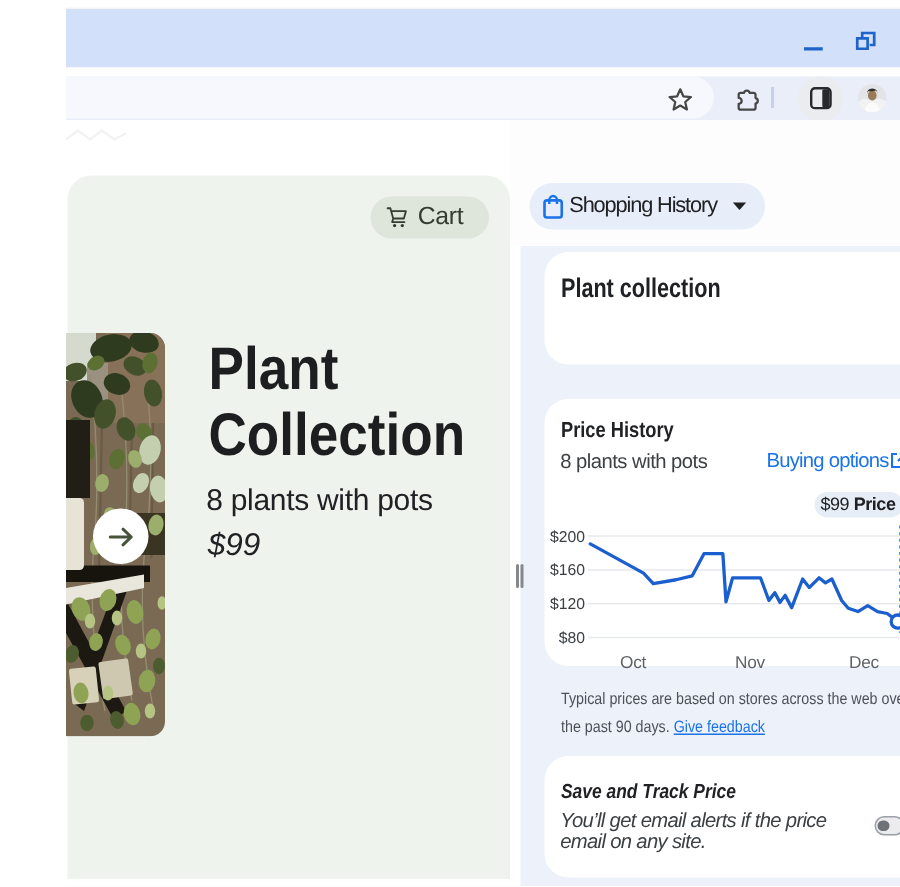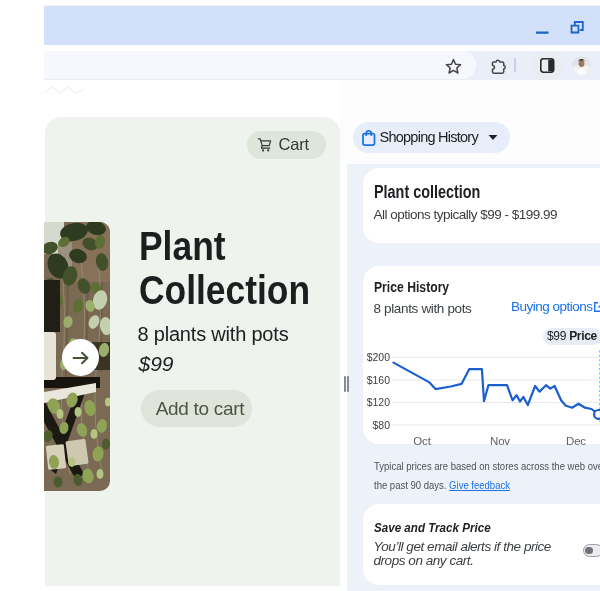--- a/index.html
+++ b/index.html
@@ -225,21 +225,20 @@
           </svg>
         </div>
         <div id="arrowbtn">
           <svg width="18" height="14" viewBox="0 0 18 14">
               <path d="M1.5 7 H15 M10 1.8 L15.5 7 L10 12.2" fill="none" stroke="#47523a" stroke-width="2" stroke-linecap="round" stroke-linejoin="round"></path>
             </svg>
         </div>
         <div class="headline">Plant<br>Collection</div>
         <div class="sub1">8 plants with pots</div>
         <div class="price">$99</div>
-        <div class="addcart">Add to cart</div>
       </div>
     </div>
 
     <div id="panelheader"></div>
     <div id="panelbg"></div>
     <div id="gutter"></div>
     <div id="thumb"></div>
 
     <div class="sipill">
       <svg style="margin-left:9.5px;" width="13.5" height="17" viewBox="0 0 13.5 17">
@@ -250,21 +249,20 @@
       <svg style="margin-left:10px;" width="10" height="7" viewBox="0 0 9 6">
           <path d="M0.5 0.8 L4.5 5.2 L8.5 0.8 Z" fill="#202124"></path>
         </svg>
     </div>
     <svg class="panelx" width="10" height="10" viewBox="0 0 10 10">
       <path d="M1 1 L9 9 M9 1 L1 9" stroke="#202124" stroke-width="1.8" stroke-linecap="round"></path>
     </svg>
 
     <div class="card" id="card1">
       <h3>Plant collection</h3>
-      <p>All options typically $99 - $199.99</p>
     </div>
 
     <div class="card" id="card2">
       <h3>Price History</h3>
       <div class="row2">
         <span class="plants">8 plants with pots</span>
         <span class="buyopt">Buying options</span>
         <svg class="abs" style="right:1.5px; top:1.5px;" width="12" height="12" viewBox="0 0 12 12">
           <path d="M5 1.7 H1.7 V10.3 H10.3 V7 M6.9 1.2 H10.8 V5.1 M10.4 1.6 L5.6 6.4" fill="none" stroke="#1a73e8" stroke-width="1.4"></path>
         </svg>
@@ -295,21 +293,21 @@
           <text x="59" y="95">Oct</text>
           <text x="137" y="95">Nov</text>
           <text x="213" y="95">Dec</text>
         </g>
       </svg>
       <div class="disc">Typical prices are based on stores across the web over<br>the past 90 days. <a>Give feedback</a></div>
     </div>
 
     <div class="card" id="card3">
       <h3>Save and Track Price</h3>
-      <p>You’ll get email alerts if the price drops on any cart.</p>
+      <p>You’ll get email alerts if the price email on any site.</p>
       <div class="toggle">
           <i></i>
         </div>
     </div>
 
   </div>
   <div class="handle">
       <div style="left:0"></div>
       <div style="left:3.7px"></div>
     </div>

